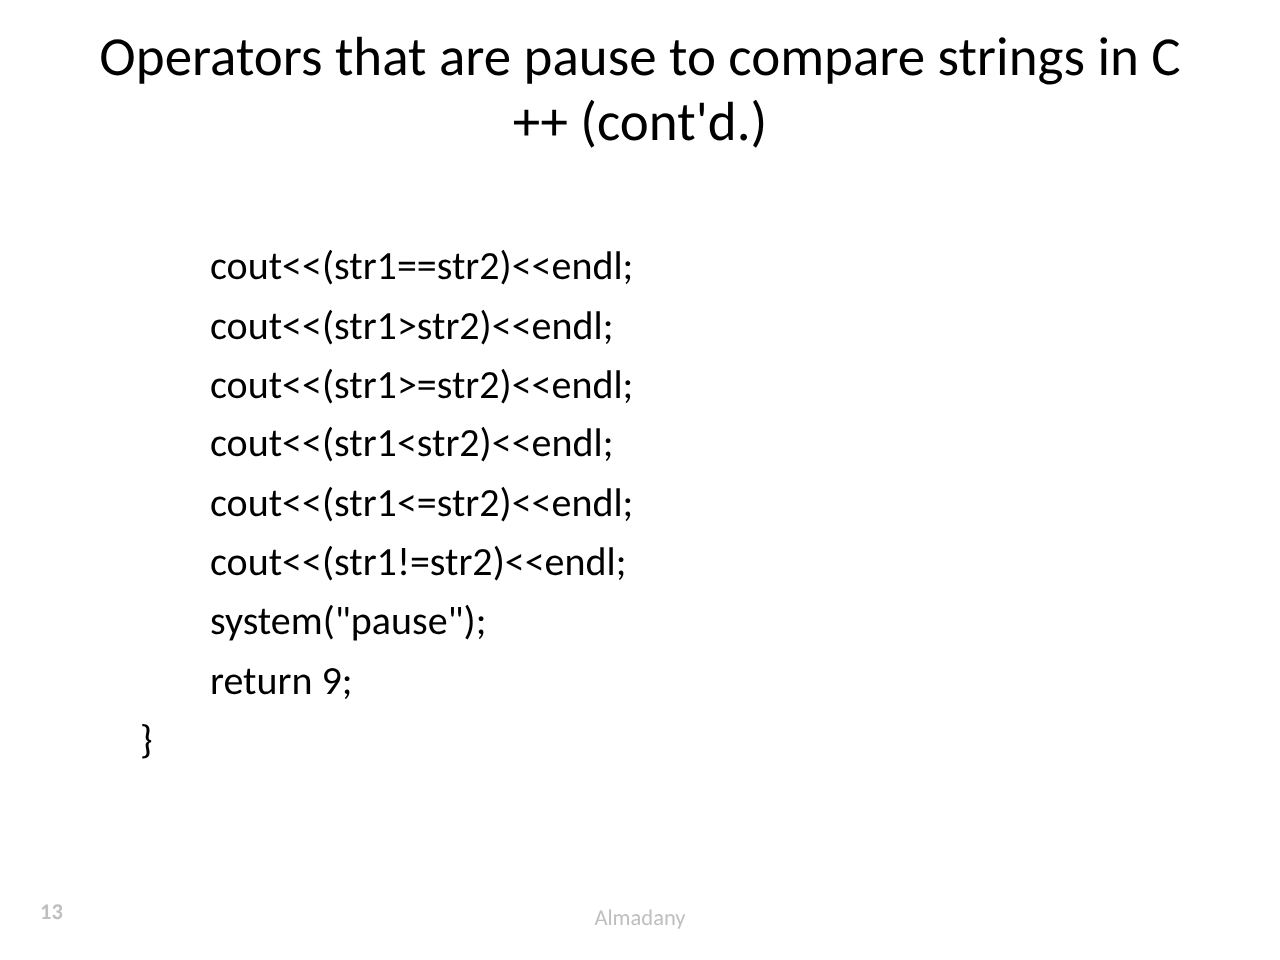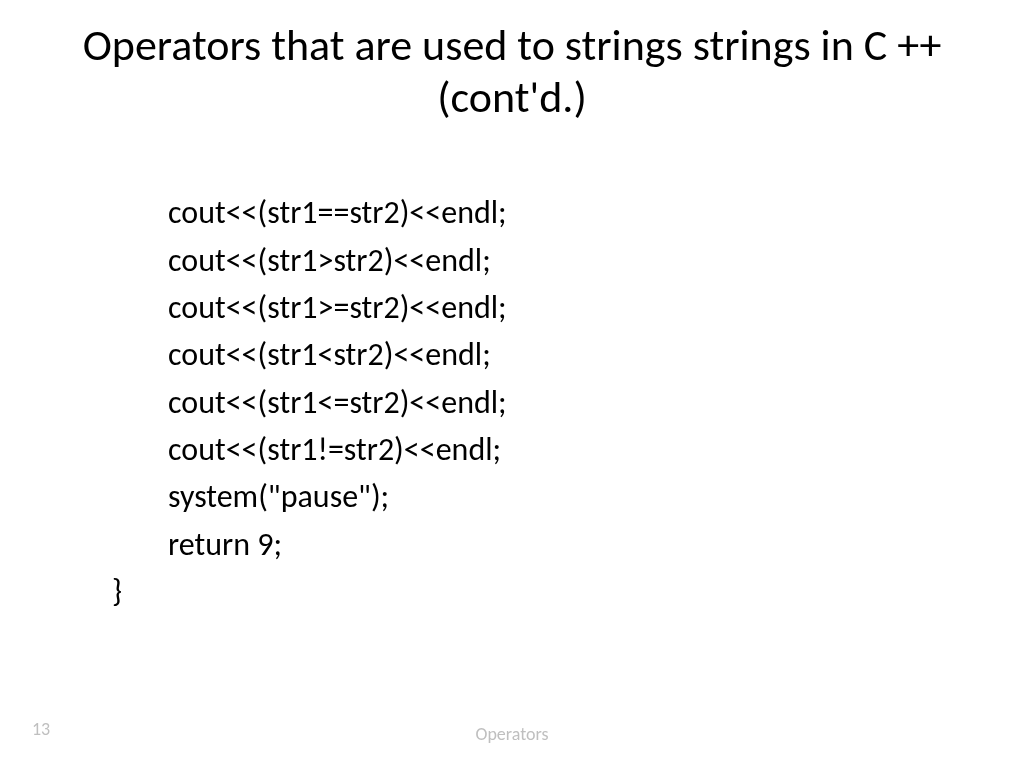--- a/index.html
+++ b/index.html
@@ -38,39 +38,40 @@
     font-size: 18px;
     color: #bfbfbf;
     line-height: 1.2;
   }
   .pagenum {
     position: absolute;
     bottom: 28px;
     left: 32px;
     font-size: 18px;
     color: #bfbfbf;
+    font-weight: bold;
   }
 </style>
 </head>
 <body>
 
 <div class="slide">
 
-  <h1 class="title">Operators that are used to strings strings in C ++ (cont'd.)</h1>
+  <h1 class="title">Operators that are pause to compare strings in C ++ (cont'd.)</h1>
 
   <div class="body">
 <span>cout&lt;&lt;(str1==str2)&lt;&lt;endl;</span>
 <span>cout&lt;&lt;(str1&gt;str2)&lt;&lt;endl;</span>
 <span>cout&lt;&lt;(str1&gt;=str2)&lt;&lt;endl;</span>
 <span>cout&lt;&lt;(str1&lt;str2)&lt;&lt;endl;</span>
 <span>cout&lt;&lt;(str1&lt;=str2)&lt;&lt;endl;</span>
 <span>cout&lt;&lt;(str1!=str2)&lt;&lt;endl;</span>
 <span>system("pause");</span>
 <span>return 9;</span></div>
   <div class="closebrace">}</div>
 
   <div class="footer">
-    <div>Operators</div>
+    <div>Almadany</div>
   </div>
 
   <div class="pagenum">13</div>
 
 </div>
 
 </body></html>

